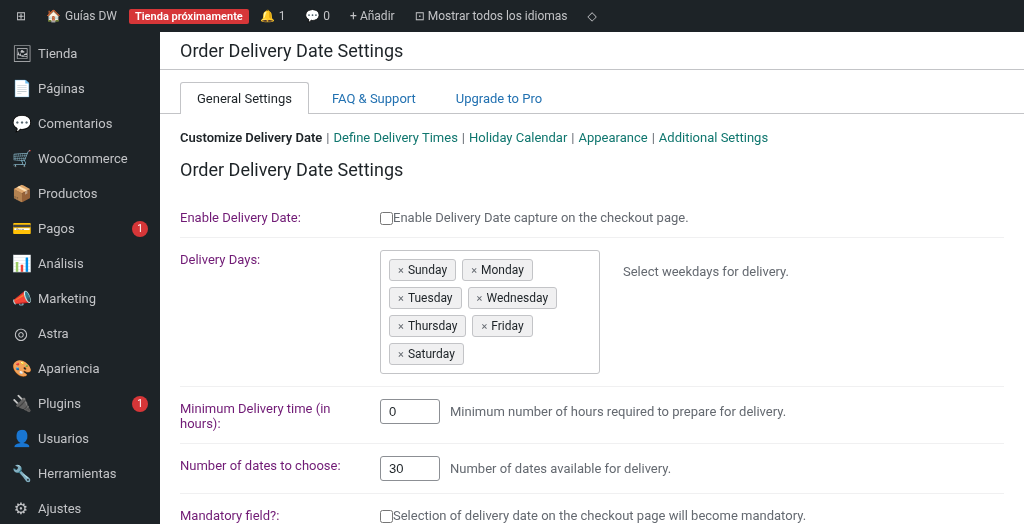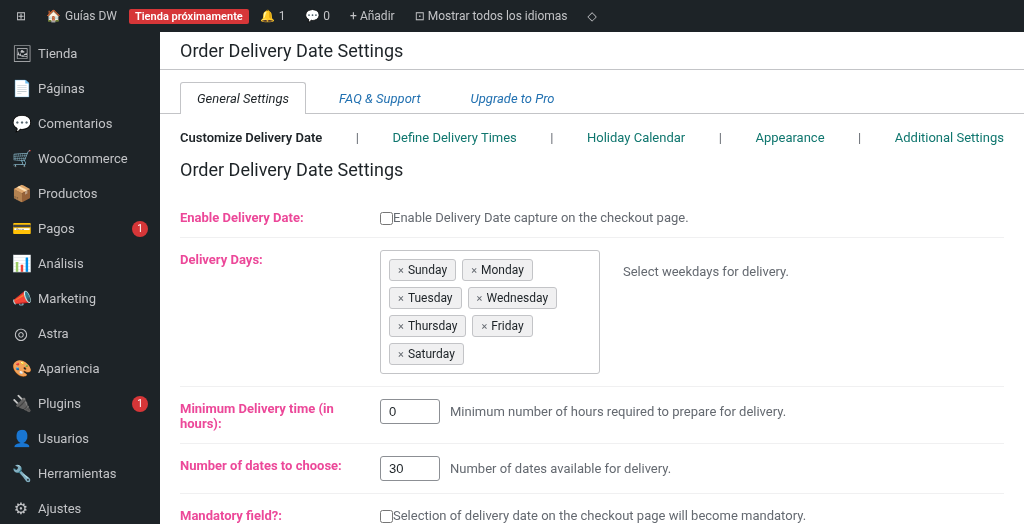--- a/index.html
+++ b/index.html
@@ -77,22 +77,21 @@
       color: #1d2327;
       border-bottom: 1px solid #c3c4c7;
     }
 
     
     .tabs-bar {
       display: flex;
       padding: 12px 20px 0;
       border-bottom: 1px solid #c3c4c7;
       background: #fff;
-      gap: 16px;
-      font-style: italic;
+      gap: 6px;
     }
     .tab-item {
       padding: 8px 16px;
       cursor: pointer;
       border: 1px solid transparent;
       border-bottom: none;
       font-size: 13px;
       color: #2271b1;
       background: transparent;
       margin-bottom: -1px;
@@ -108,42 +107,41 @@
     
     .settings-content {
       padding: 16px 20px;
     }
 
     
     .breadcrumb-nav {
       display: flex; align-items: center; gap: 4px;
       margin-bottom: 14px;
       font-size: 13px;
-      justify-content: space-between;
     }
     .breadcrumb-nav .sep { color: #646970; }
     .breadcrumb-nav a { color: #0f766e; text-decoration: none; }
     .breadcrumb-nav .current { color: #1d2327; font-weight: 600; }
 
     
     .section-title {
       font-size: 18px;
       font-weight: 400;
       color: #1d2327;
       margin-bottom: 16px;
     }
 
     
     .settings-table { width: 100%; border-collapse: collapse; }
     .settings-table tr { border-bottom: 1px solid #f0f0f1; }
     .settings-table td { padding: 12px 0; vertical-align: top; }
     .settings-table td:first-child {
       width: 200px;
-      font-weight: 700;
-      color: #ec4899;
+      font-weight: 400;
+      color: #701a75;
       padding-right: 20px;
       padding-top: 14px;
       margin-left: 8px;
     }
     .settings-table td:last-child { color: #646970; }
 
     
     .checkbox-row { display: flex; align-items: flex-start; gap: 0; padding-top: 2px; }
     .checkbox-row input[type="checkbox"] { margin-top: 2px; }
     .checkbox-row label { color: #646970; }

